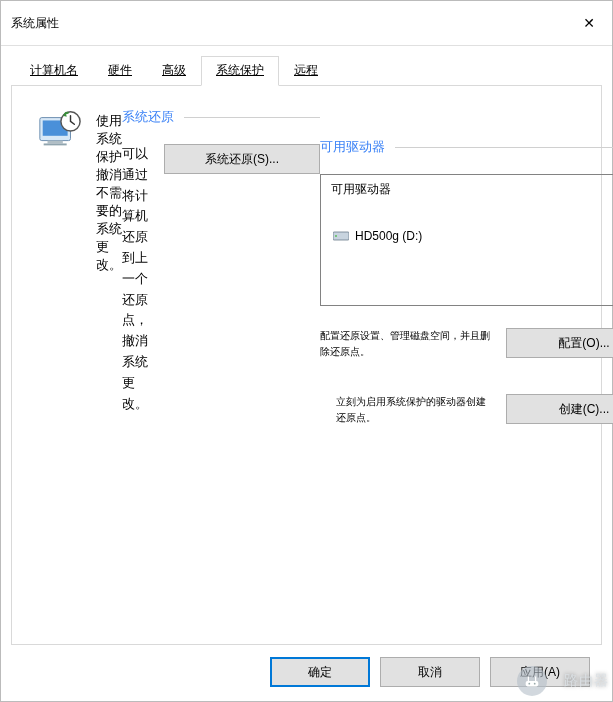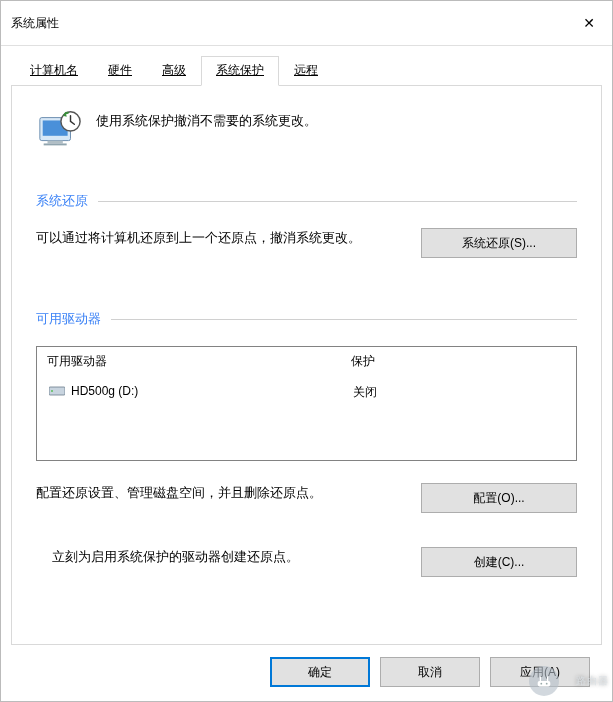--- a/index.html
+++ b/index.html
@@ -5,47 +5,47 @@
 * { box-sizing: border-box; margin: 0; padding: 0; font-family: "Microsoft YaHei", "Segoe UI", sans-serif; }
 body { background: #fff; width: 613px; height: 702px; overflow: hidden; position: relative; }
 .window { border: 1px solid #bbb; width: 613px; height: 702px; display: flex; flex-direction: column; background: #fff; }
 .titlebar { height: 45px; display: flex; align-items: center; padding: 0 0 0 10px; font-size: 12px; border-bottom: 1px solid #e0e0e0; }
 .titlebar-text { flex: 1; }
 .close-btn { width: 46px; height: 32px; display: flex; align-items: center; justify-content: center; font-size: 14px; }
 .content { flex: 1; padding: 10px 10px 0 10px; display: flex; flex-direction: column; }
 .tabs { display: flex; position: relative; z-index: 2; margin-left: 4px; text-decoration: underline; }
 .tab { padding: 5px 14px; font-size: 12px; border: 1px solid transparent; background: transparent; position: relative; cursor: default; }
 .tab.active { border: 1px solid #d9d9d9; border-bottom: 1px solid #fff; background: #fff; margin-bottom: -1px; }
-.panel { border: 1px solid #d9d9d9; flex: 1; padding: 22px 24px 18px 24px; margin-top: 0; background: #fff; display: flex; flex-direction: column; }
+.panel { border: 1px solid #d9d9d9; flex: 1; padding: 22px 24px 18px 24px; margin-top: 0; background: #fff; display: flex; }
 .intro-row { display: flex; align-items: flex-start; gap: 14px; margin-bottom: 38px; }
 .sysicon { width: 46px; height: 46px; flex-shrink: 0; }
 .intro-text { font-size: 13px; padding-top: 4px; }
 .section { margin-bottom: 22px; }
 .section-head { display: flex; align-items: center; margin-bottom: 18px; }
 .section-title { font-size: 13px; color: #3b82f6; margin-right: 10px; white-space: nowrap; }
 .section-line { flex: 1; height: 1px; background: #d0d0d0; }
 .restore-row { display: flex; align-items: flex-start; gap: 16px; }
 .restore-text { font-size: 13px; flex: 1; line-height: 1.6; }
 .sbtn { width: 156px; height: 30px; background: #e1e1e1; border: 1px solid #adadad; font-size: 12px; cursor: default; }
 .drive-table { border: 1px solid #828282; margin: 0 0 22px 0; width: 100%; }
 .drive-head { display: flex; font-size: 12px; }
 .drive-head .col { padding: 6px 10px; }
 .col-name { flex: 0 0 304px; }
 .col-status { flex: 1; }
 .drive-body { padding: 4px 2px; }
 .drive-row { display: flex; font-size: 12px; align-items: flex-start; padding: 2px 0; }
 .drive-row .col { padding: 2px 10px; display: flex; align-items: center; gap: 6px; }
 .drive-icon { width: 16px; height: 12px; display: inline-block; }
 .cfg-row { display: flex; align-items: flex-start; gap: 16px; margin-bottom: 34px; }
-.cfg-text { font-size: 13px; flex: 1; line-height: 1.6; }
+.cfg-text { font-size: 10px; flex: 1; line-height: 1.6; }
 .spacer { flex: 1; }
 .footer { border-top: 0; padding: 12px 12px 14px 12px; display: flex; justify-content: flex-end; gap: 10px; background: #fff; }
 .fbtn { width: 100px; height: 30px; background: #e1e1e1; border: 1px solid #adadad; font-size: 12px; cursor: default; position: relative; }
 .fbtn.default { border: 2px solid #0078d7; }
-.watermark { position: absolute; right: 4px; bottom: 6px; display: flex; align-items: center; gap: 17px; color: rgba(255,255,255,0.75); font-size: 10px; pointer-events: none; text-shadow: 0 0 4px rgba(0,0,0,0.4); }
+.watermark { position: absolute; right: 4px; bottom: 6px; display: flex; align-items: center; gap: 17px; color: rgba(255,255,255,0.75); font-size: 14px; pointer-events: none; text-shadow: 0 0 4px rgba(0,0,0,0.4); }
 .watermark-badge { width: 30px; height: 30px; border-radius: 50%; background: rgba(180,190,200,0.6); display: flex; align-items: center; justify-content: center; }
 .watermark-text { color: rgba(220,225,230,0.9); font-weight: 500; letter-spacing: 1px; }
 </style>
 </head>
 <body>
 <div class="window">
 
   <div class="titlebar">
     <span class="titlebar-text">系统属性</span>
     <div class="close-btn">

